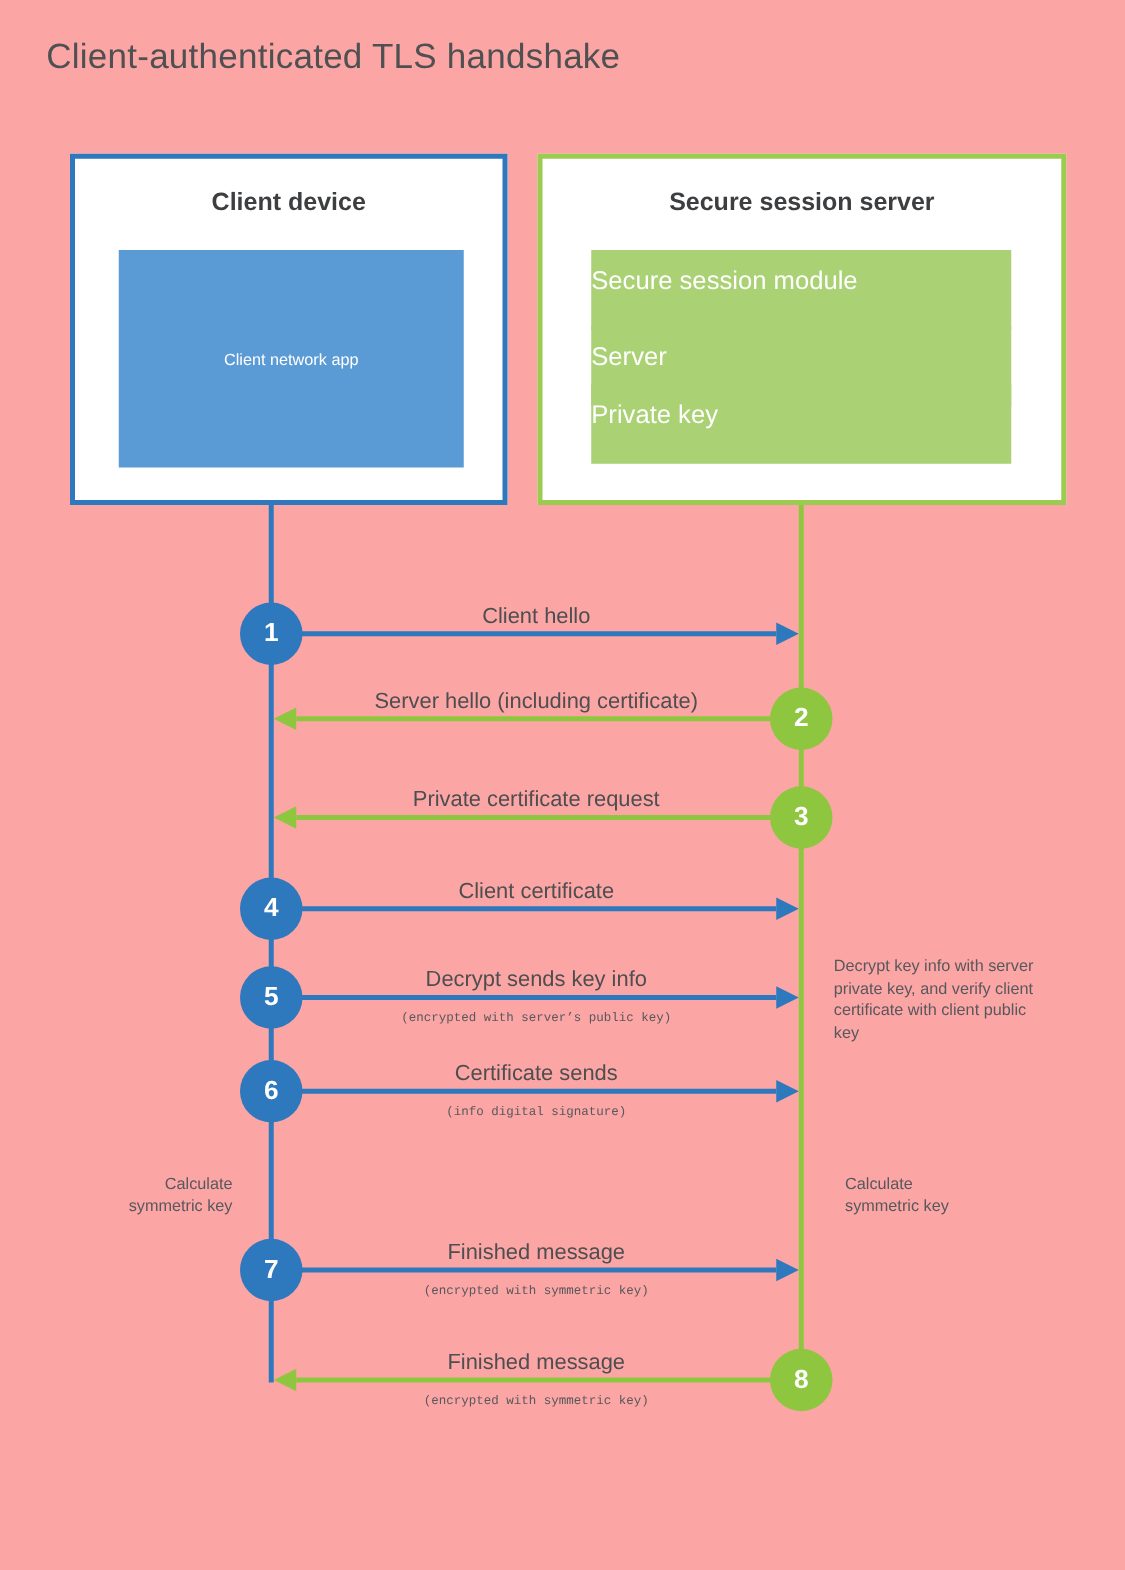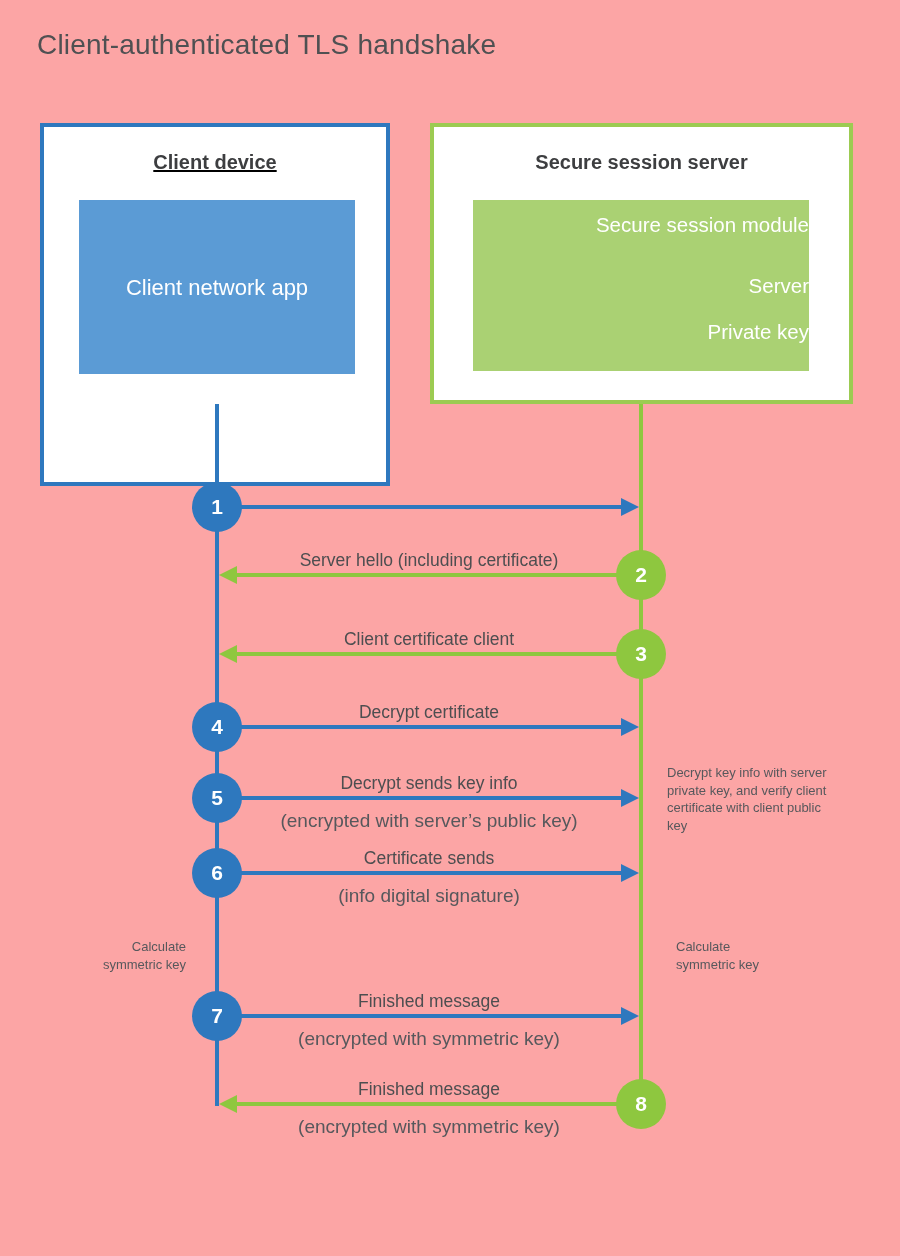--- a/index.html
+++ b/index.html
@@ -21,37 +21,37 @@
     font-family:"Liberation Sans", sans-serif;
     overflow:hidden;
   }
   .page-title {
     position:absolute; left:37px; top:29px;
     font-size:28px; font-weight:300; letter-spacing:0.2px;
     color:#4f5052;
   }
   
   .box { position:absolute; top:123px; background:#ffffff; }
-  .box.client { left:40px; width:350px; height:363px; border:4px solid var(--blue);text-decoration:underline; }
+  .box.client { left:56px; width:350px; height:281px; border:4px solid var(--blue); }
   .box.server { left:430px; width:423px; height:281px; border:4px solid var(--green-border); }
   .box-title {
     margin-top:24px; text-align:center;
     font-size:20px; font-weight:bold; color:var(--ink);
   }
   .client-app {
     position:absolute; left:35px; top:73px; width:276px; height:174px;
     background:var(--blue-fill); color:#ffffff;
     display:flex; align-items:center; justify-content:center; text-align:center;
-    font-size:22px; line-height:29px;
+    font-size:13px; line-height:29px;
   }
   .client-app span { display:block; width:190px; }
   .bar {
     position:absolute; left:39px; width:336px; height:64px;
     background:var(--green-fill); color:#ffffff;
-    font-size:20.5px; line-height:50px; text-align:right;
+    font-size:20.5px; line-height:50px; text-align:left;
   }
   
   .vline { position:absolute; width:4px; top:404px; }
   .vline.blue  { left:215px; height:702px; background:var(--blue); }
   .vline.green { left:639px; height:700px; background:var(--green); }
   
   .msg { position:absolute; left:192px; width:474px; height:50px; }
   .msg .circle {
     position:absolute; top:0; width:50px; height:50px; border-radius:50%;
     color:#ffffff; font-size:21px; font-weight:bold;
@@ -67,21 +67,21 @@
     border-top:9px solid transparent; border-bottom:9px solid transparent;
   }
   .msg.right .head { left:429px; border-left:18px solid var(--blue); }
   .msg.left  .head { left:27px;  border-right:18px solid var(--green); }
   .mlabel {
     position:absolute; left:25px; bottom:29px; width:424px;
     text-align:center; font-size:17.5px; color:var(--label);
   }
   .msub {
     position:absolute; left:25px; top:37px; width:424px;
-    text-align:center; font-size:19px; color:var(--note);
+    text-align:center; font-size:10px; color:var(--note);font-family:Liberation Mono, monospace;
   }
   
   .note { position:absolute; font-size:13px; line-height:17.5px; color:var(--note); }
   .note.decrypt { left:667px; top:764px; width:164px; }
   .note.calc-left { left:70px; top:938px; width:116px; text-align:right; }
   .note.calc-right { left:676px; top:938px; width:116px; text-align:left; }
 </style>
 </head>
 <body>
 
@@ -103,41 +103,42 @@
     <div class="bar" style="top:180px">Private key</div>
   </div>
 
   <div class="vline blue"></div>
   <div class="vline green"></div>
 
   <div class="msg blue right" style="top:482px">
     <div class="line"></div>
     <div class="head"></div>
     <div class="circle">1</div>
+    <div class="mlabel">Client hello</div>
   </div>
 
   <div class="msg green left" style="top:550px">
     <div class="line"></div>
     <div class="head"></div>
     <div class="circle">2</div>
     <div class="mlabel">Server hello (including certificate)</div>
   </div>
 
   <div class="msg green left" style="top:629px">
     <div class="line"></div>
     <div class="head"></div>
     <div class="circle">3</div>
-    <div class="mlabel">Client certificate client</div>
+    <div class="mlabel">Private certificate request</div>
   </div>
 
   <div class="msg blue right" style="top:702px">
     <div class="line"></div>
     <div class="head"></div>
     <div class="circle">4</div>
-    <div class="mlabel">Decrypt certificate</div>
+    <div class="mlabel">Client certificate</div>
   </div>
 
   <div class="msg blue right" style="top:773px">
     <div class="line"></div>
     <div class="head"></div>
     <div class="circle">5</div>
     <div class="mlabel">Decrypt sends key info</div>
     <div class="msub">(encrypted with server’s public key)</div>
   </div>
 

